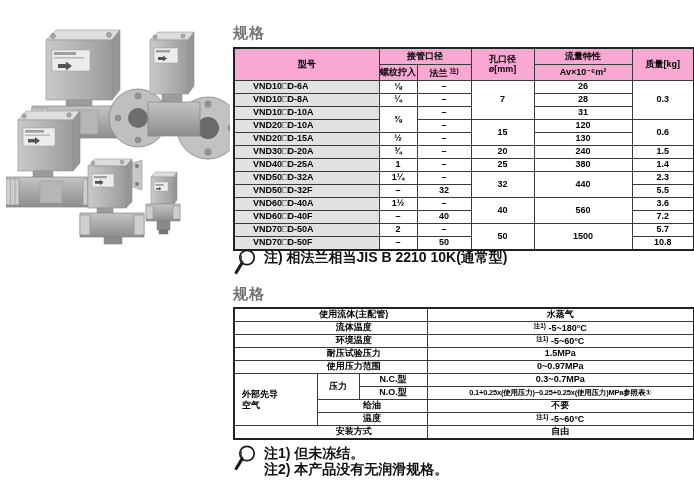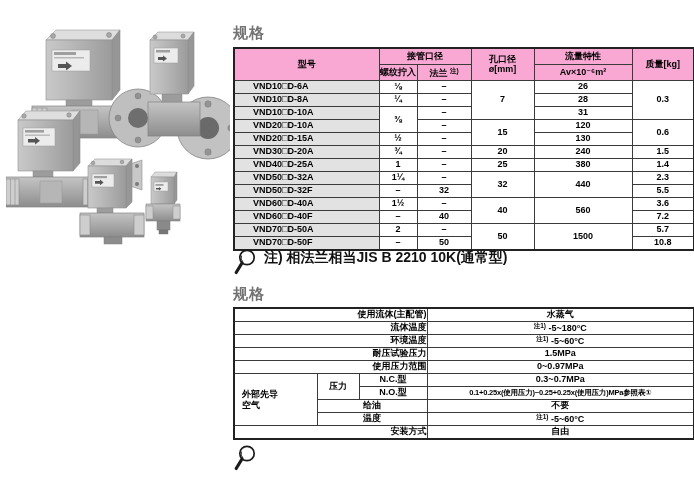--- a/index.html
+++ b/index.html
@@ -19,21 +19,21 @@
   #t1{top:47px;}
   #t1 td{height:12px;}
   #t1 tr.hdr td{height:15px;background:#f9a8d4;}
   #t1 td.model{background:#e2e2e2;text-align:left;padding-left:18px;}
   .unit-small{font-size:8px;}
   .nref{font-size:6.5px;vertical-align:3px;font-weight:bold;}
   .two-line{line-height:1.15;white-space:normal;margin-left:25px;}
 
   #t2{top:307px;}
   #t2 td{height:12px;}
-  #t2 td.lab{text-align:right;padding-left:46px;margin-top:44px;}
+  #t2 td.lab{text-align:center;padding-left:46px;margin-top:44px;}
   #t2 td.lab-sm{text-align:left;padding-left:7px;line-height:1.2;white-space:normal;}
   #t2 td.longval{font-size:7.5px;letter-spacing:-0.2px;}
 
   
   .note-row{position:absolute;left:233px;display:flex;align-items:flex-start;gap:7px;}
   #note1{top:248px;}
   #notes2{top:444px;}
   .note-text{font-size:14px;font-weight:bold;color:#111;padding-top:3px;line-height:13px;}
   .note-lines{display:flex;flex-direction:column;}
   .mag{flex:0 0 auto;}
@@ -361,15 +361,19 @@
       </tr>
     </tbody>
   </table>
 
   <div id="notes2" class="note-row">
     <svg class="mag" width="24" height="27" viewBox="0 0 24 27">
       <circle cx="14" cy="9.5" r="7.2" fill="none" stroke="#1a1a1a" stroke-width="1.7"></circle>
       <path d="M 10 14 A 5.6 5.6 0 0 1 8.6 7.6" fill="none" stroke="#1a1a1a" stroke-width="0.9"></path>
       <line x1="9" y1="15" x2="3.2" y2="24.5" stroke="#1a1a1a" stroke-width="3.2" stroke-linecap="round"></line>
     </svg>
+    <div class="note-lines">
+      <div class="note-text">注1) 但未冻结。</div>
+      <div class="note-text">注2) 本产品没有无润滑规格。</div>
+    </div>
   </div>
 
 </div>
 
 </body></html>

